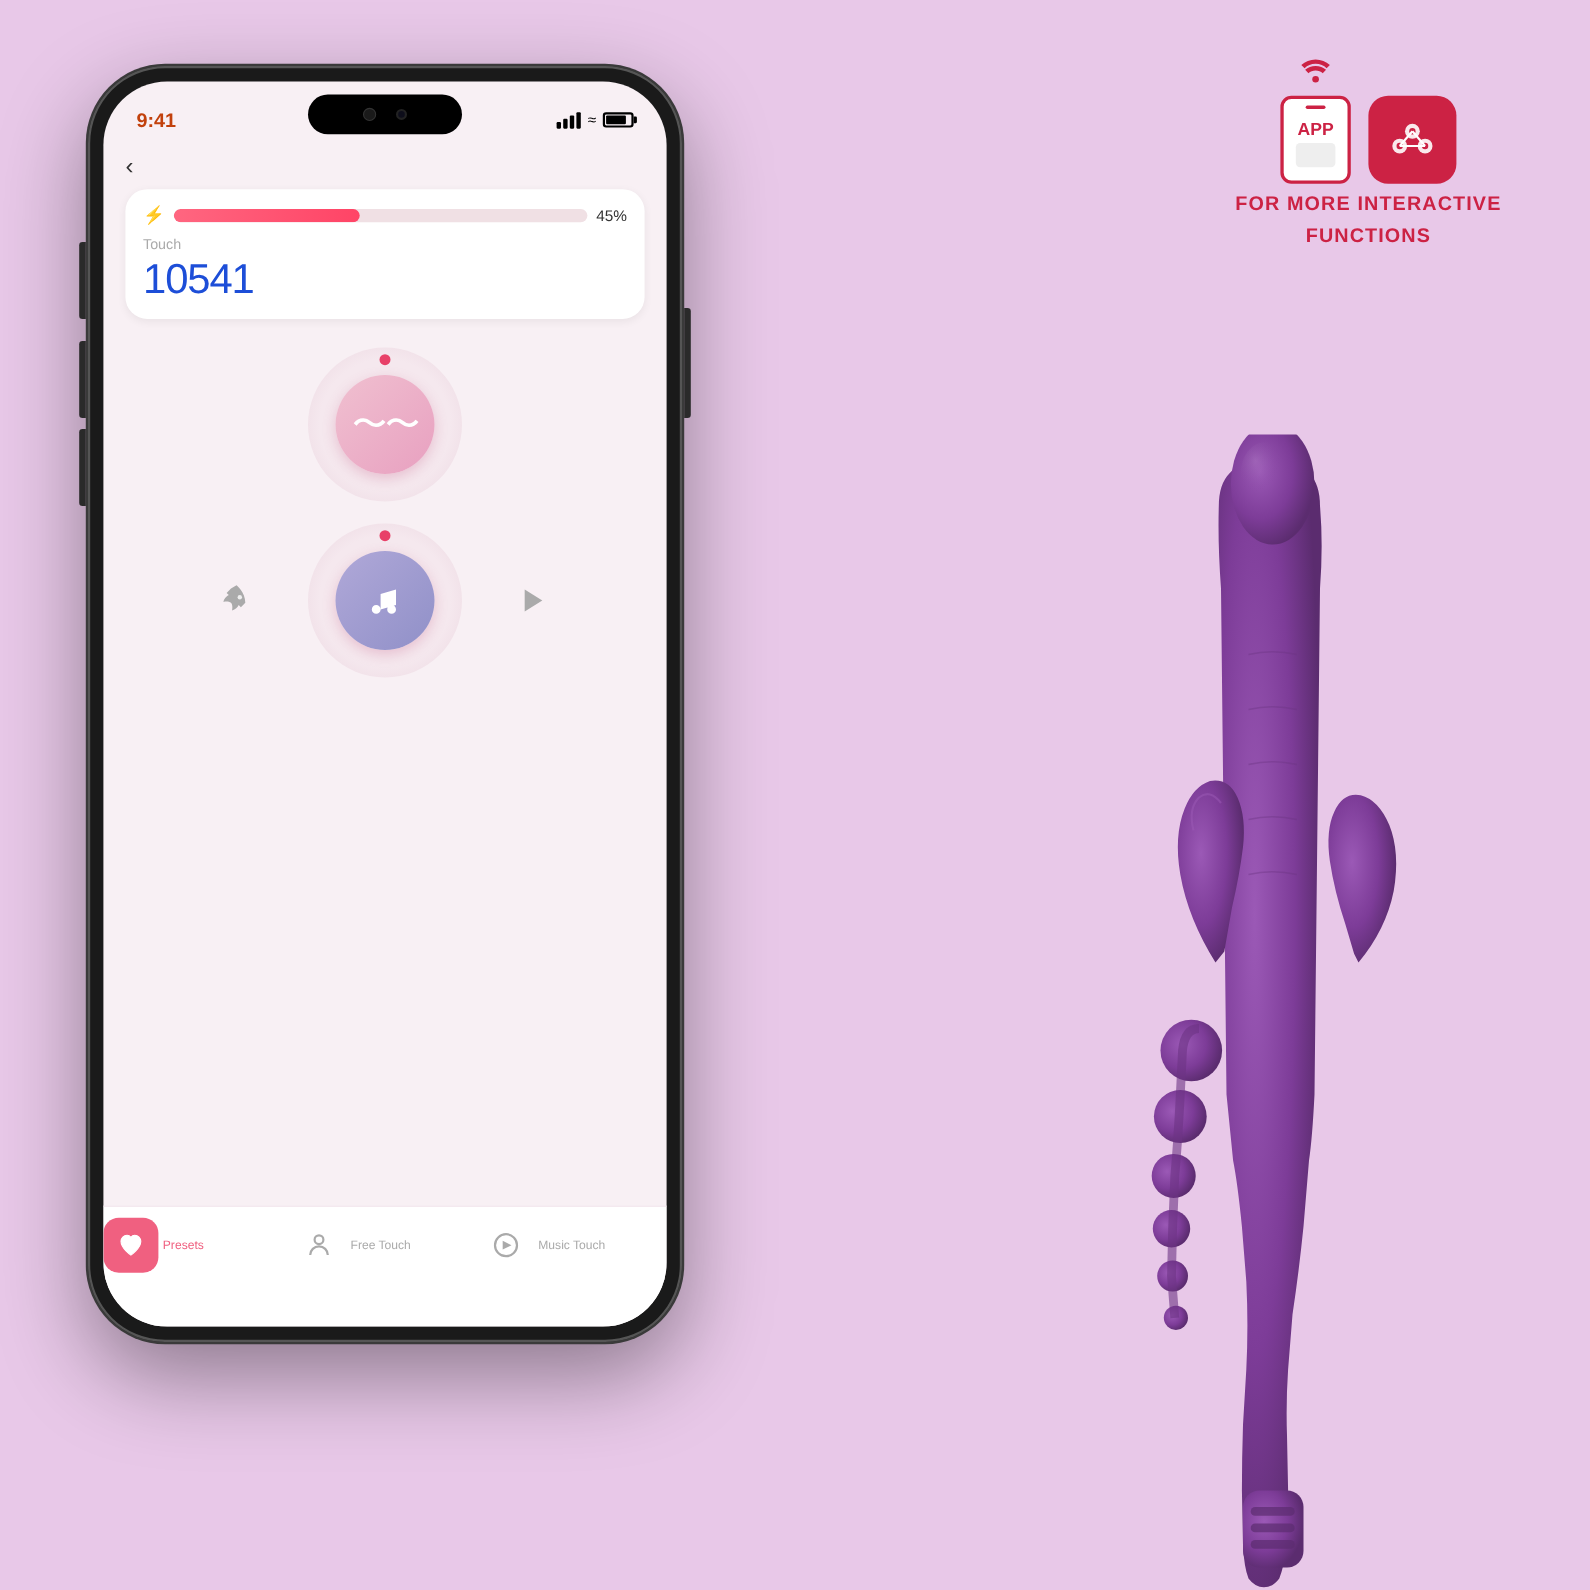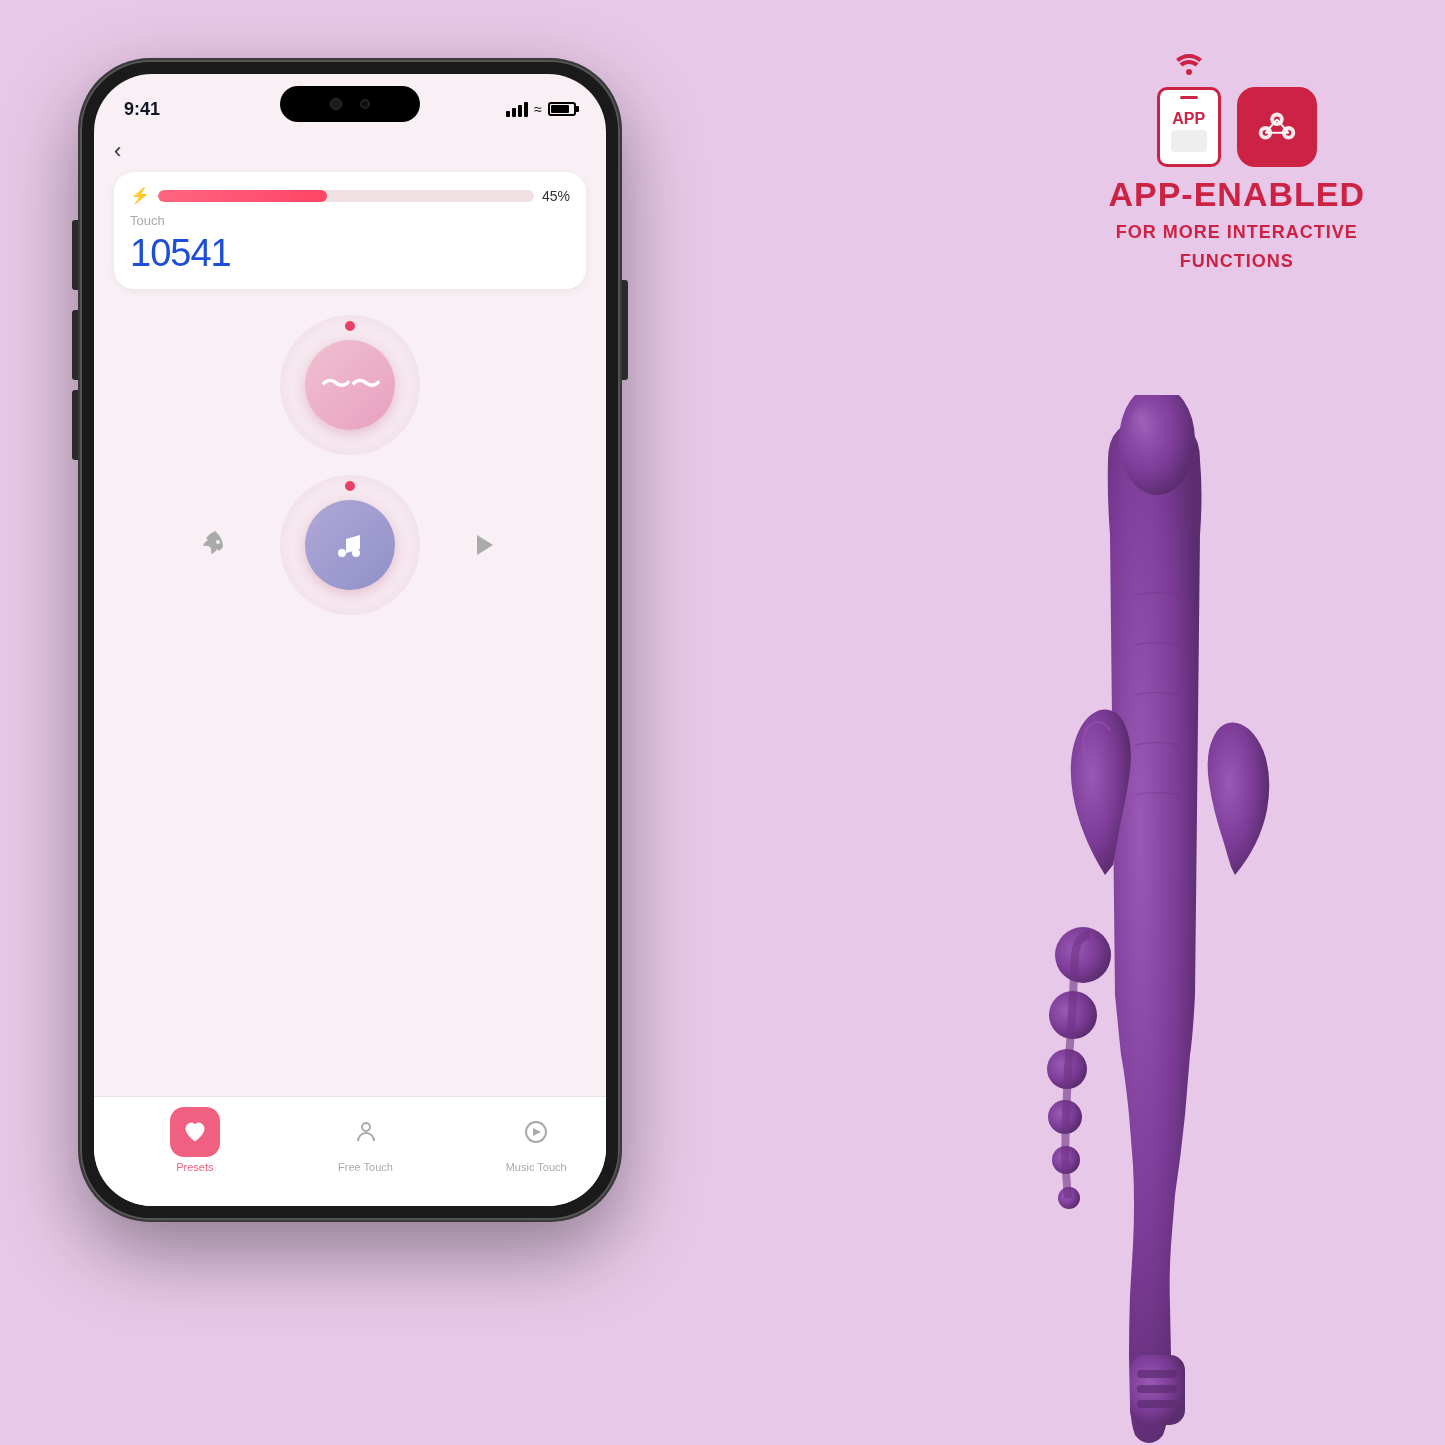--- a/index.html
+++ b/index.html
@@ -73,21 +73,21 @@
       display: flex;
       align-items: center;
       justify-content: space-between;
       padding: 16px 30px 0 30px;
       height: 54px;
     }
 
     .status-time {
       font-size: 18px;
       font-weight: 600;
-      color: #0f172a;
+      color: #c2410c;
     }
 
     .status-icons {
       display: flex;
       align-items: center;
       gap: 6px;
     }
 
     .signal-bars {
       display: flex;
@@ -370,25 +370,23 @@
       background: #fff;
       border-top: 1px solid #f0e0e8;
       display: flex;
       align-items: flex-start;
       padding-top: 10px;
     }
 
     .tab-item {
       flex: 1;
       display: flex;
-      flex-direction: column;
       align-items: center;
       gap: 4px;
       cursor: pointer;
-      padding-left: 31px;
     }
 
     .tab-icon-wrap {
       width: 50px;
       height: 50px;
       display: flex;
       align-items: center;
       justify-content: center;
     }
 
@@ -630,21 +628,20 @@
         <circle cx="14" cy="32" r="3" fill="#cc2244"></circle>
         <circle cx="38" cy="32" r="3" fill="#cc2244"></circle>
         <line x1="26" y1="18" x2="14" y2="32" stroke="white" stroke-width="2"></line>
         <line x1="26" y1="18" x2="38" y2="32" stroke="white" stroke-width="2"></line>
         <line x1="14" y1="32" x2="38" y2="32" stroke="white" stroke-width="2"></line>
       </svg>
     </div>
 
   </div>
 
-  <div class="app-enabled-title">APP-ENABLED</div>
   <div class="app-enabled-subtitle">FOR MORE INTERACTIVE</div>
   <div class="app-enabled-subtitle">FUNCTIONS</div>
 
 </div>
 
 <div class="toy-svg-wrap">
   <svg viewBox="0 0 480 1050" fill="none" xmlns="http://www.w3.org/2000/svg" width="480" height="1050">
     <defs>
       <radialGradient id="toyGrad" cx="35%" cy="40%" r="65%">
         <stop offset="0%" stop-color="#9b59b6"></stop>

